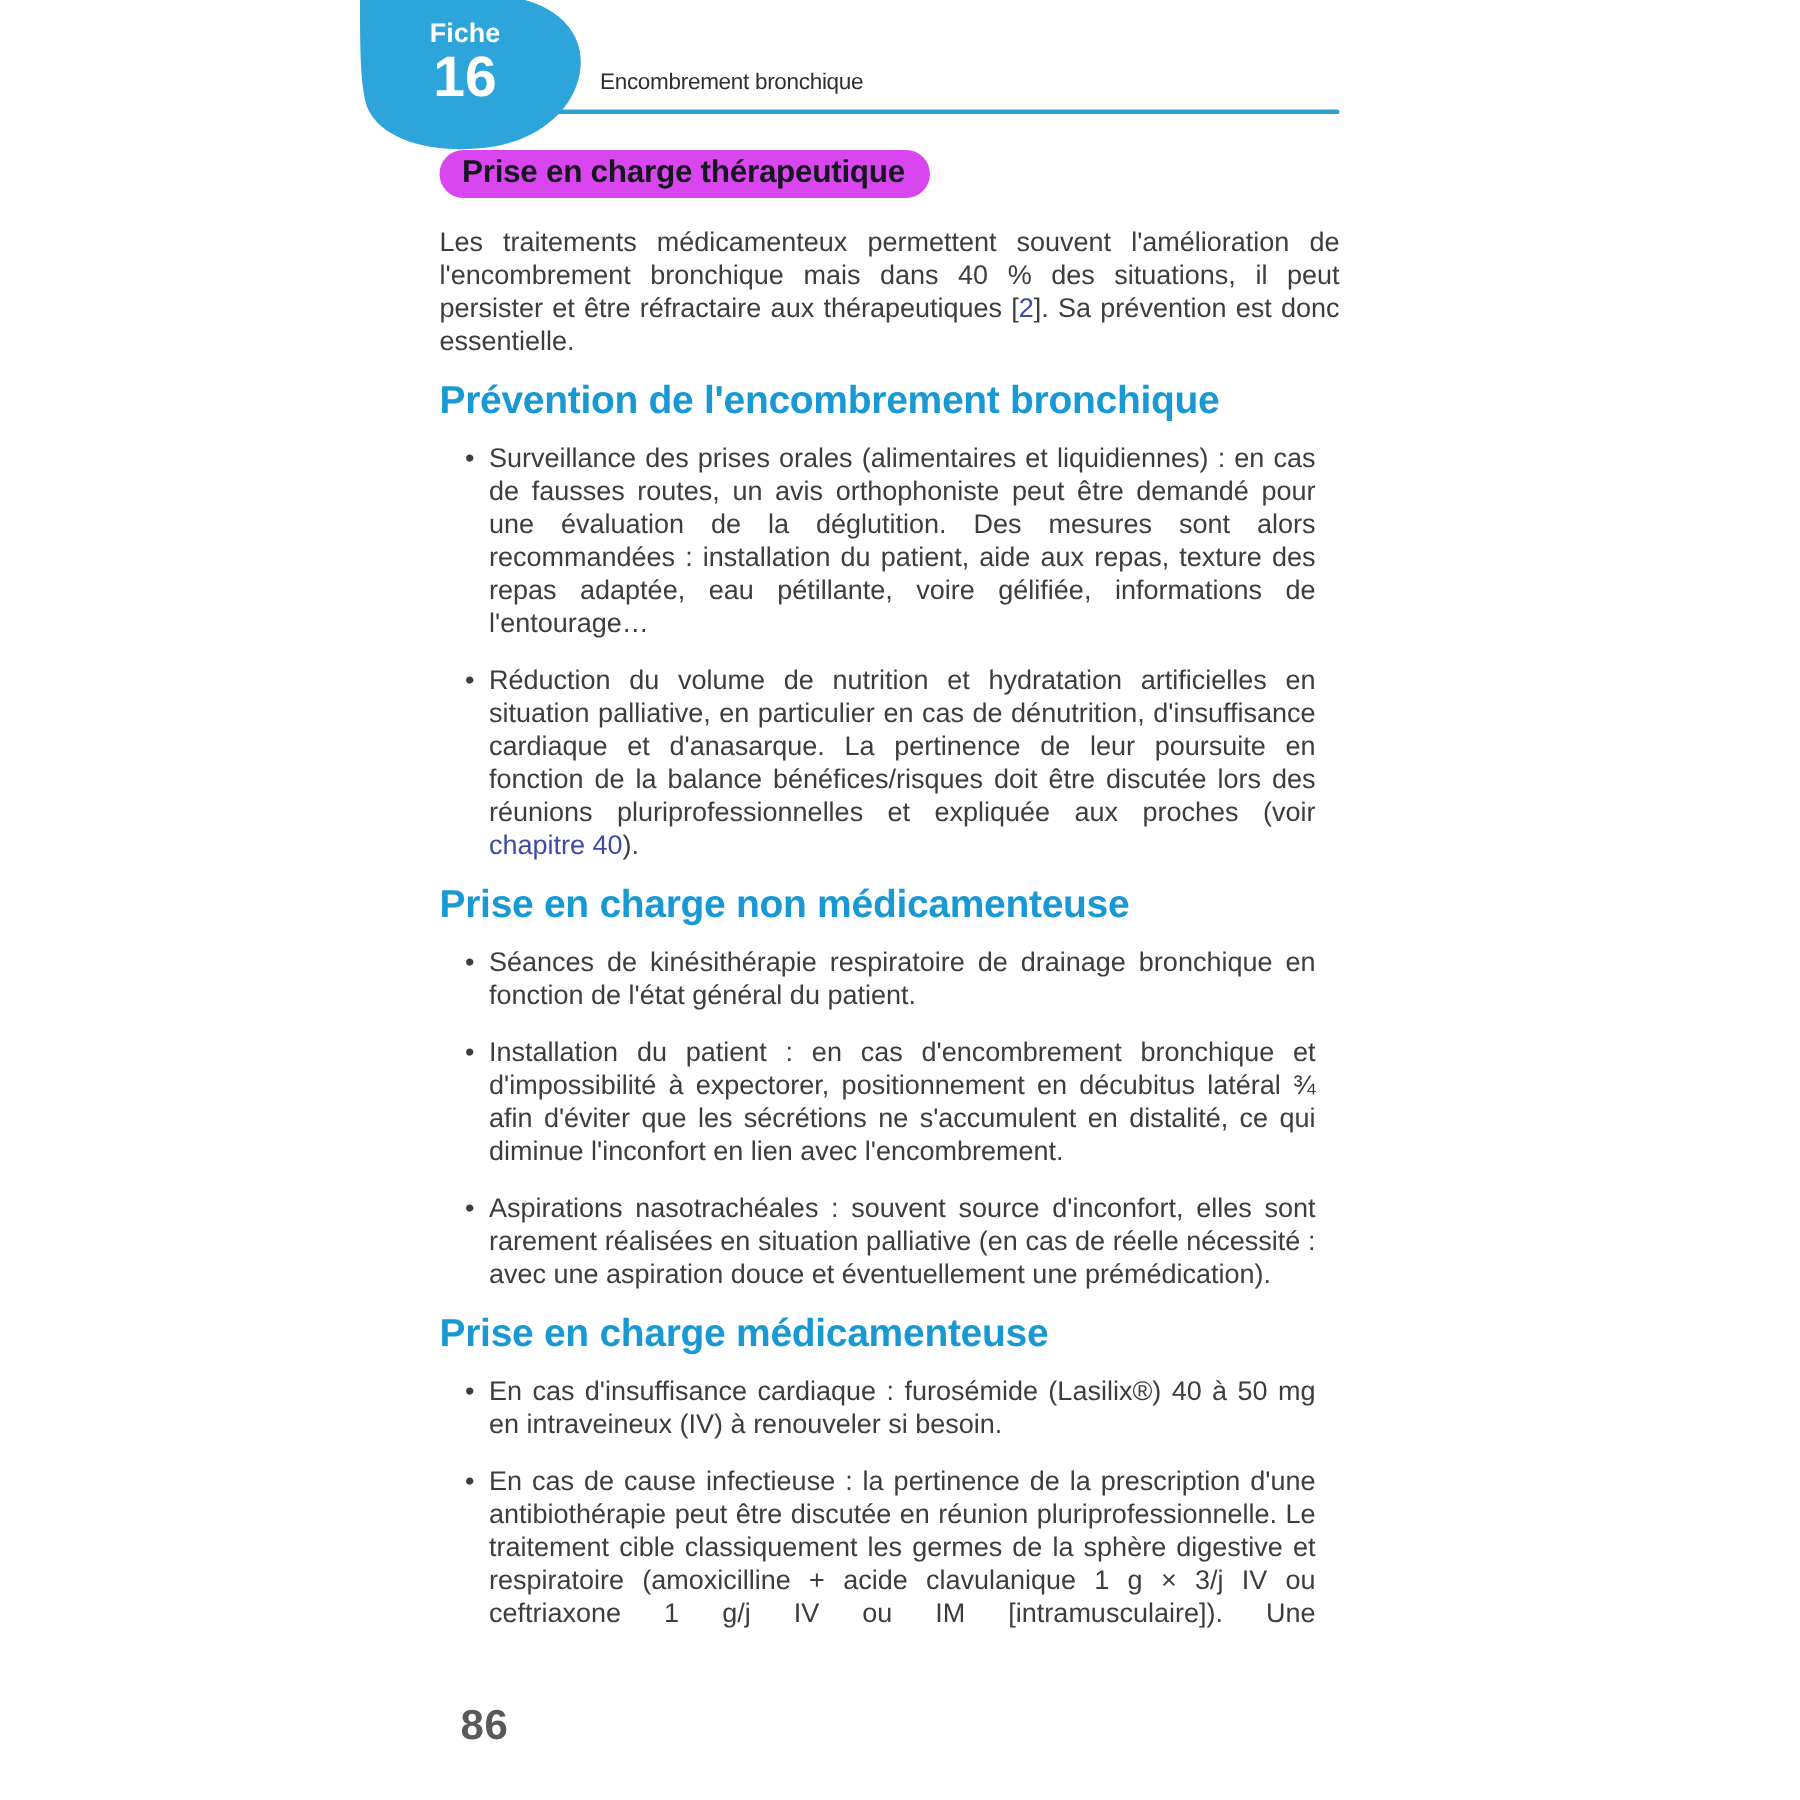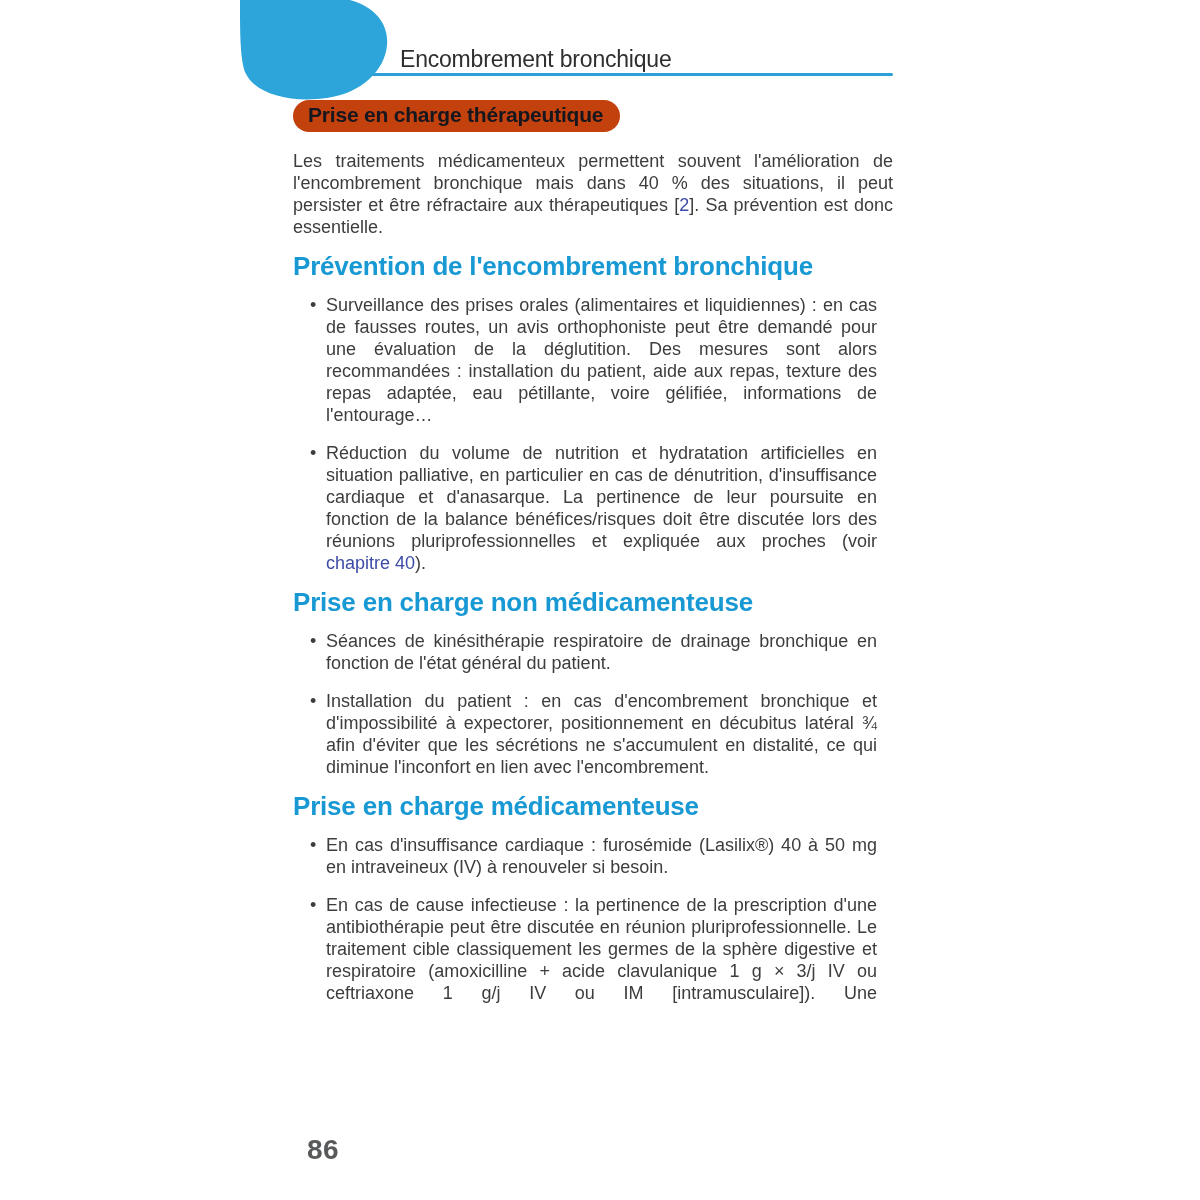--- a/index.html
+++ b/index.html
@@ -31,32 +31,32 @@
   .fiche-label {
     display: block; margin-top: 13px;
     font-size: 18px; font-weight: bold; line-height: 19px;
   }
   .fiche-number {
     display: block; margin-top: 0px;
     font-size: 38px; font-weight: bold; line-height: 40px;
   }
   .chapter-title {
     position: absolute; left: 400px; top: 46px;
-    font-size: 23px; color: #2f2f2f; letter-spacing: -0.2px;
+    font-size: 15px; color: #2f2f2f; letter-spacing: -0.2px;
     z-index: 2; white-space: nowrap;
   }
 
   
   .content {
     position: absolute; left: 293px; top: 98px; width: 600px;
     color: #3d3d3d;
   }
   .pill-title {
     display: inline-block;
-    background: #c2410c;
+    background: #d946ef;
     border-radius: 16px;
     padding: 3px 17px 5px 15px;
     font-size: 21px; font-weight: bold; color: #16161f;
     letter-spacing: -0.2px;
     margin: 2px 0 10px 0;
   }
   .body-text {
     font-size: 18px; line-height: 22px;
     text-align: justify;
     color: #3d3d3d;
@@ -97,20 +97,24 @@
 <body>
 
 <div class="page">
 
   <div class="header-rule"></div>
 
   <div class="fiche-badge">
     <svg width="150" height="104" viewBox="0 0 150 104">
       <path d="M0,0 L110,0 C135,7 149,24 147,45 C145,70 122,93 87,98 C52,103 15,95 5,72 C0,58 0,30 0,0 Z" fill="#2da4da"></path>
     </svg>
+    <div class="fiche-badge-text">
+      <span class="fiche-label">Fiche</span>
+      <span class="fiche-number">16</span>
+    </div>
   </div>
 
   <div class="chapter-title">Encombrement bronchique</div>
 
   <div class="content">
 
     <div class="pill-title">Prise en charge thérapeutique</div>
 
     <p class="body-text"><span>Les traitements médicamenteux permettent souvent l'amélioration de l'encombrement bronchique mais dans 40 % des situations, il peut persister et être réfractaire aux thérapeutiques [</span><span class="inline-link">2</span><span>]. Sa prévention est donc essentielle.</span></p>
 
@@ -119,20 +123,21 @@
     <ul class="bullet-list">
       <li class="body-text"><span>Surveillance des prises orales (alimentaires et liquidiennes) : en cas de fausses routes, un avis orthophoniste peut être demandé pour une évaluation de la déglutition. Des mesures sont alors recommandées : installation du patient, aide aux repas, texture des repas adaptée, eau pétillante, voire gélifiée, informations de l'entourage…</span></li>
       <li class="body-text"><span>Réduction du volume de nutrition et hydratation artificielles en situation palliative, en particulier en cas de dénutrition, d'insuffisance cardiaque et d'anasarque. La pertinence de leur poursuite en fonction de la balance bénéfices/risques doit être discutée lors des réunions pluriprofessionnelles et expliquée aux proches (voir </span><span class="inline-link">chapitre 40</span><span>).</span></li>
     </ul>
 
     
     <h2 class="section-heading">Prise en charge non médicamenteuse</h2>
     <ul class="bullet-list">
       <li class="body-text"><span>Séances de kinésithérapie respiratoire de drainage bronchique en fonction de l'état général du patient.</span></li>
       <li class="body-text"><span>Installation du patient : en cas d'encombrement bronchique et d'impossibilité à expectorer, positionnement en décubitus latéral ¾ afin d'éviter que les sécrétions ne s'accumulent en distalité, ce qui diminue l'inconfort en lien avec l'encombrement.</span></li>
+      <li class="body-text"><span>Aspirations nasotrachéales : souvent source d'inconfort, elles sont rarement réalisées en situation palliative (en cas de réelle nécessité : avec une aspiration douce et éventuellement une prémédication).</span></li>
     </ul>
 
     
     <h2 class="section-heading">Prise en charge médicamenteuse</h2>
     <ul class="bullet-list">
       <li class="body-text"><span>En cas d'insuffisance cardiaque : furosémide (Lasilix®) 40 à 50 mg en intraveineux (IV) à renouveler si besoin.</span></li>
       <li class="body-text continues"><span>En cas de cause infectieuse : la pertinence de la prescription d'une antibiothérapie peut être discutée en réunion pluriprofessionnelle. Le traitement cible classiquement les germes de la sphère digestive et respiratoire (amoxicilline + acide clavulanique 1 g × 3/j IV ou ceftriaxone 1 g/j IV ou IM [intramusculaire]). Une</span></li>
     </ul>
 
   </div>

